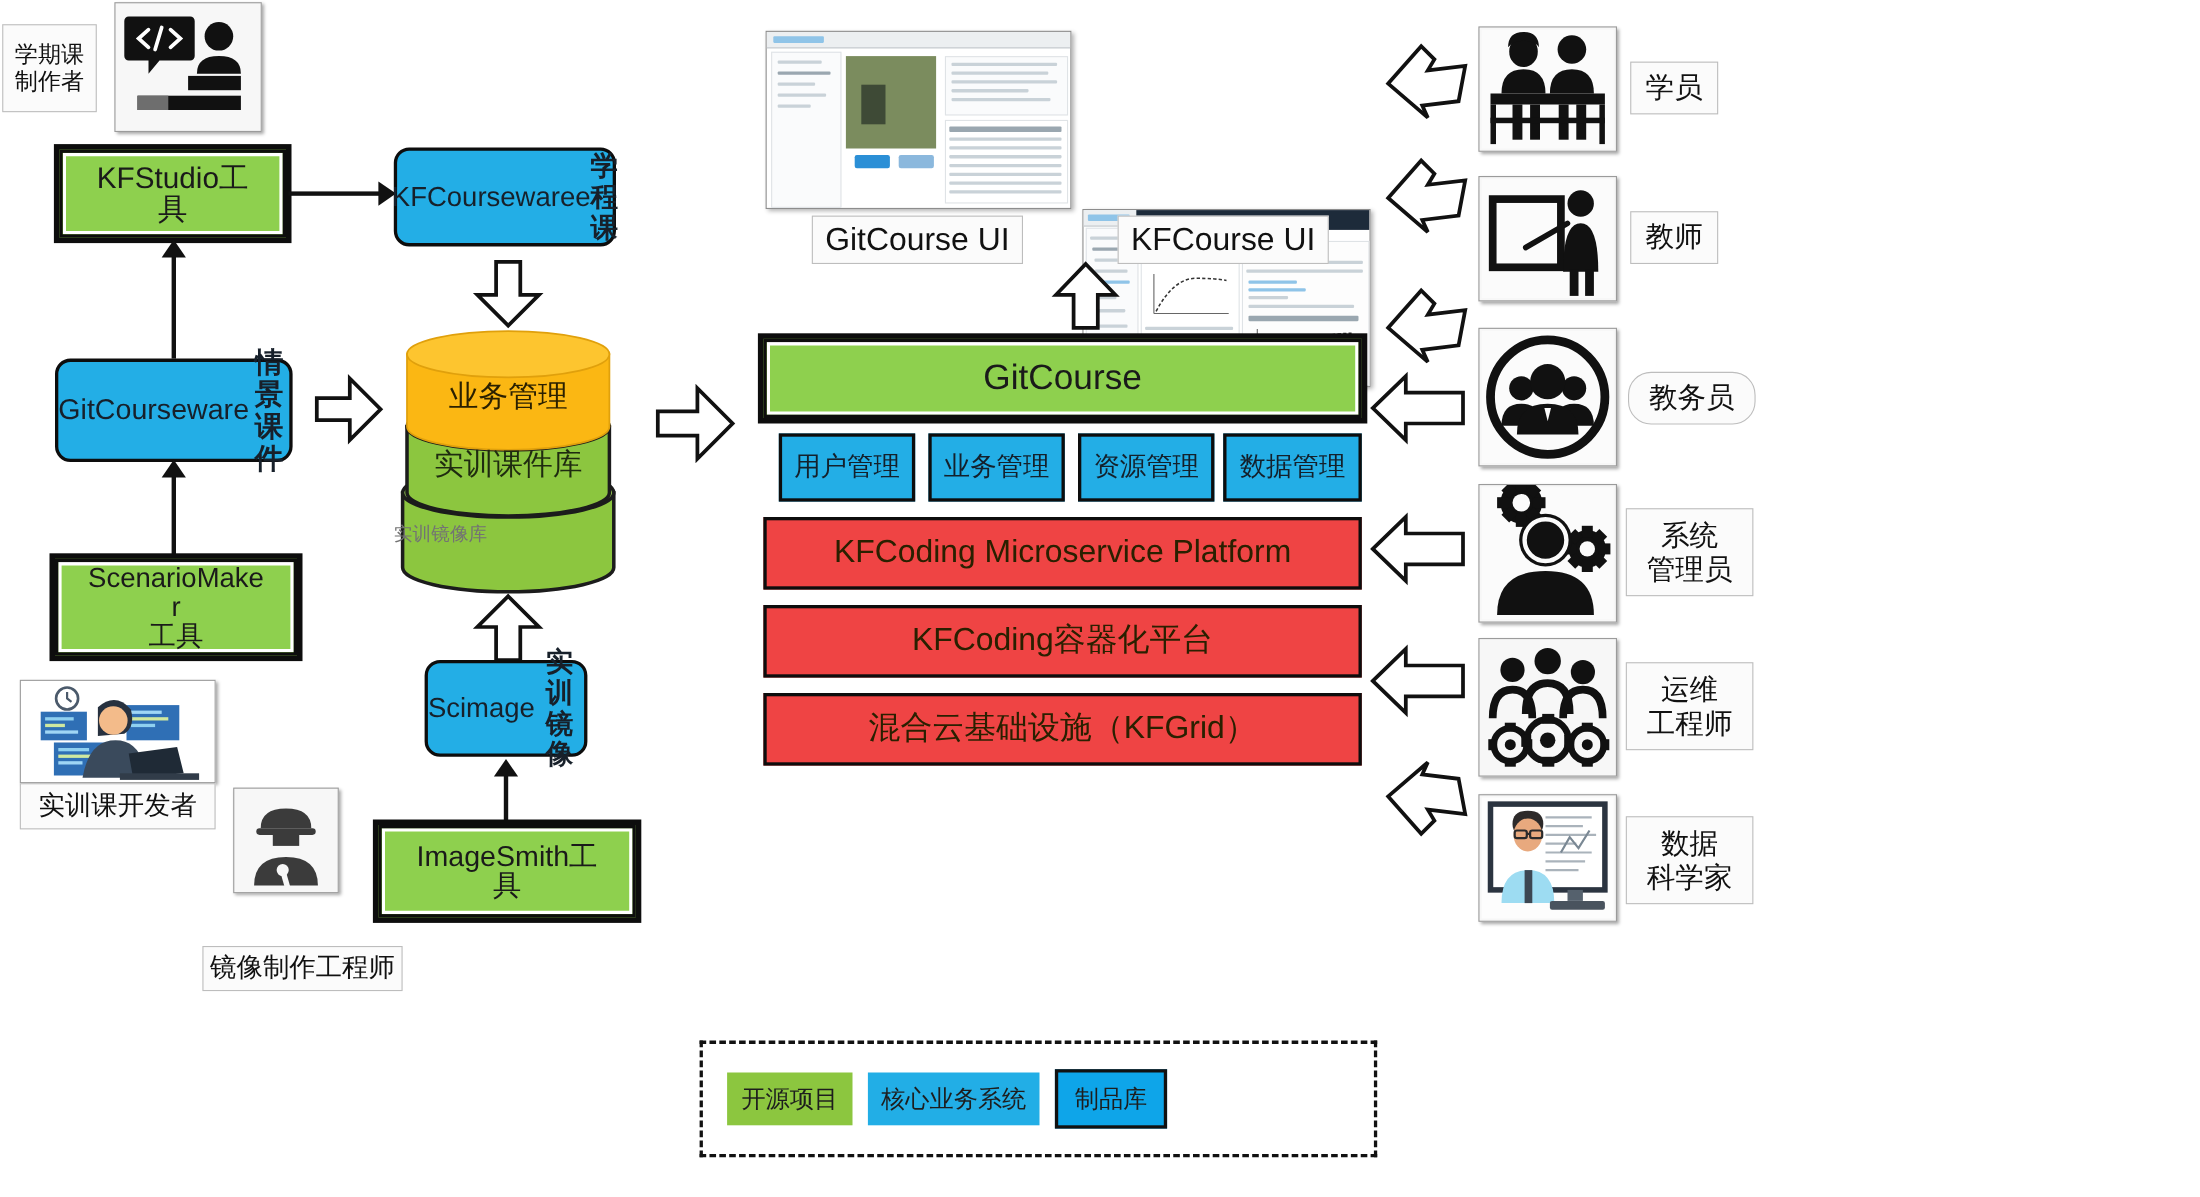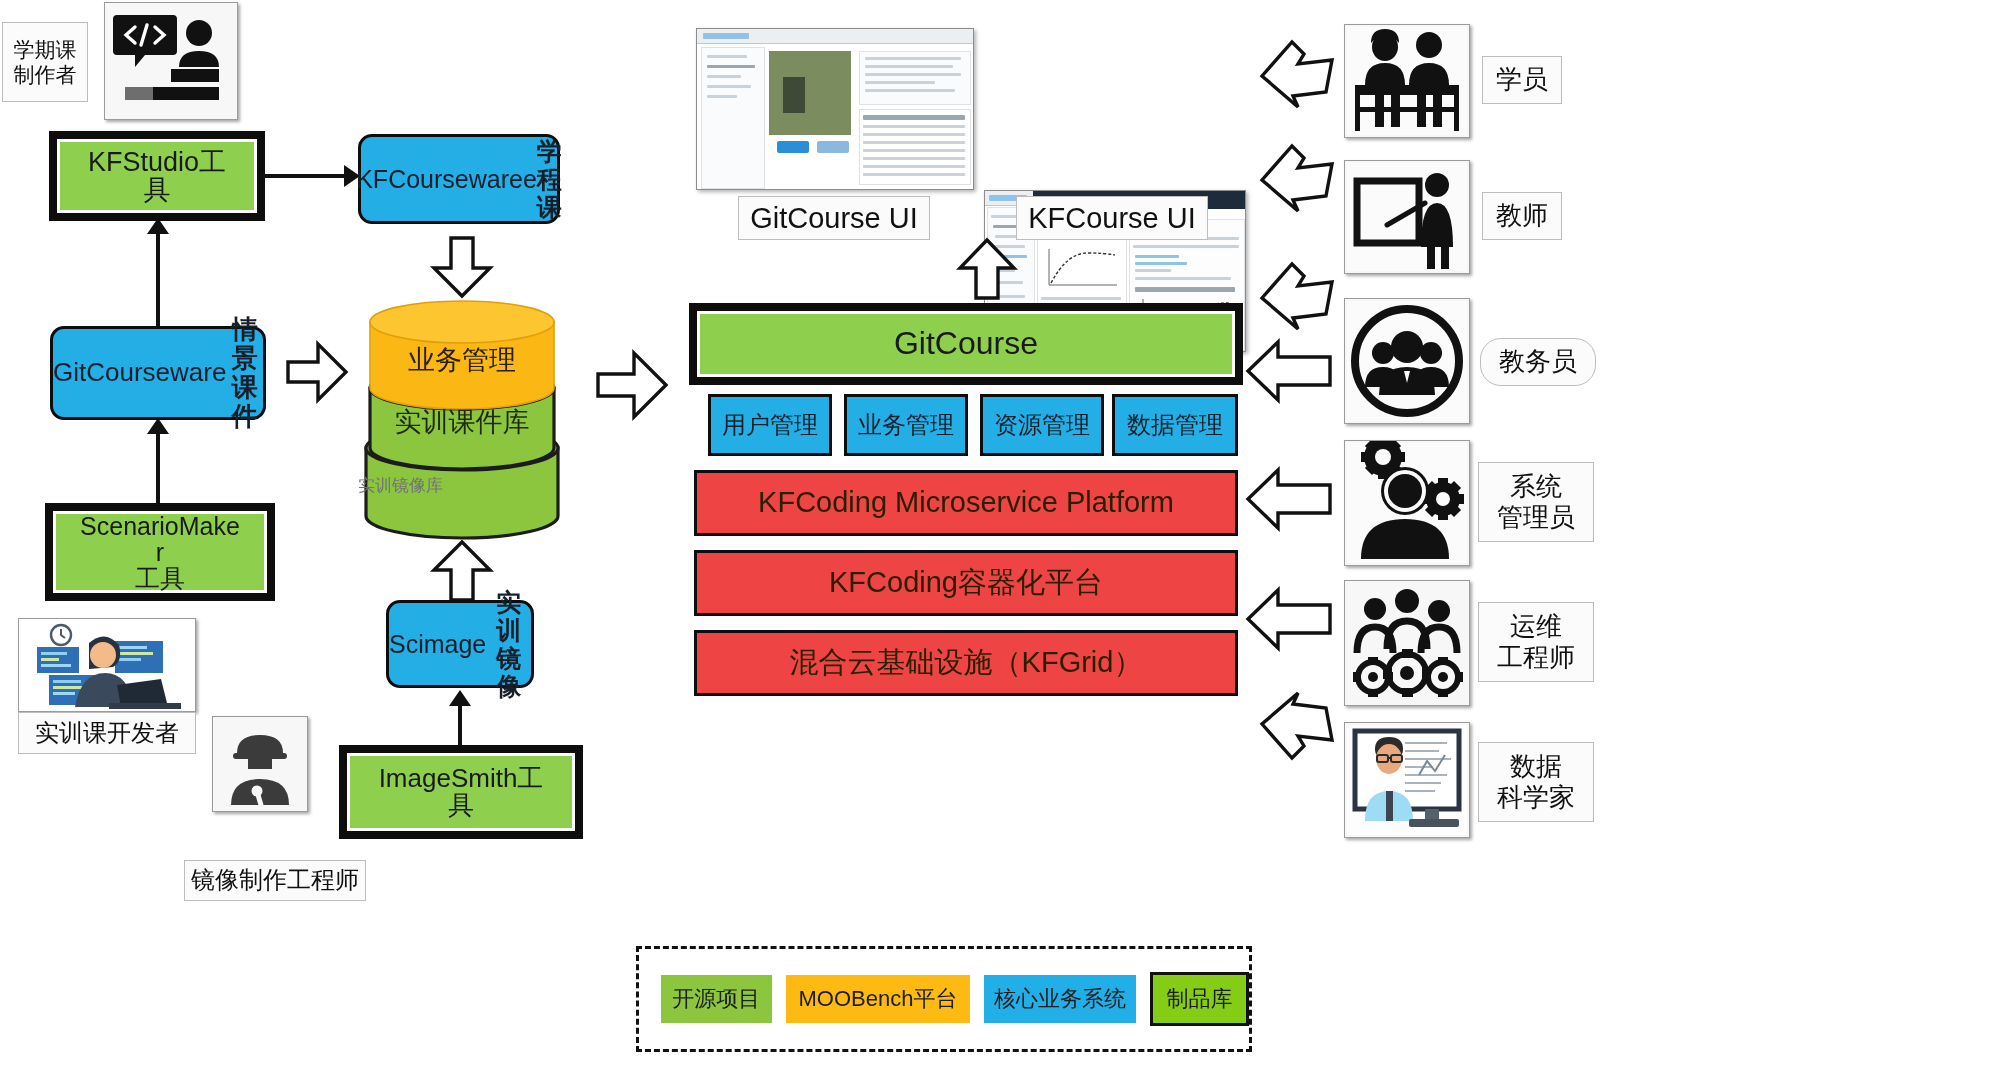--- a/index.html
+++ b/index.html
@@ -342,27 +342,24 @@
   <span style="font-size:29px;">KFCoding容器化平台</span>
 </div>
 <div class="abs orangebox" style="left:694px;top:630px;width:544px;height:66px;">
   <span style="font-size:29px;">混合云基础设施（KFGrid）</span>
 </div>
 
 <div class="abs legendbox" style="left:636px;top:946px;width:616px;height:106px;">
   <div class="legchip" style="margin-left:22px;width:114px;height:48px;background:#8CC63F;font-size:22px;">
     <span>开源项目</span>
   </div>
-  <div class="legchip" style="margin-left:14px;width:190px;height:48px;background:#FCBA12;font-size:22px;">
-    <span>MOOBench平台</span>
-  </div>
   <div class="legchip" style="margin-left:14px;width:156px;height:48px;background:#22AEE6;font-size:22px;">
     <span>核心业务系统</span>
   </div>
-  <div class="legchip" style="margin-left:14px;width:96px;height:48px;background:#84cc16;border:3px solid #111;font-size:22px;">
+  <div class="legchip" style="margin-left:14px;width:96px;height:48px;background:#0ea5e9;border:3px solid #111;font-size:22px;">
     <span>制品库</span>
   </div>
 </div>
 
 <div class="abs" style="left:1258px;top:34px;width:80px;height:76px;">
   <svg width="80" height="76" viewBox="0 0 80 76">
       <path d="M4 42 l30 -34 l12 12 l-6 10 l34 -4 l-6 32 l-33 4 l5 11 z" fill="#fff" stroke="#111" stroke-width="3.4" stroke-linejoin="miter"></path>
     </svg>
 </div>
 <div class="abs" style="left:1258px;top:138px;width:80px;height:76px;">

